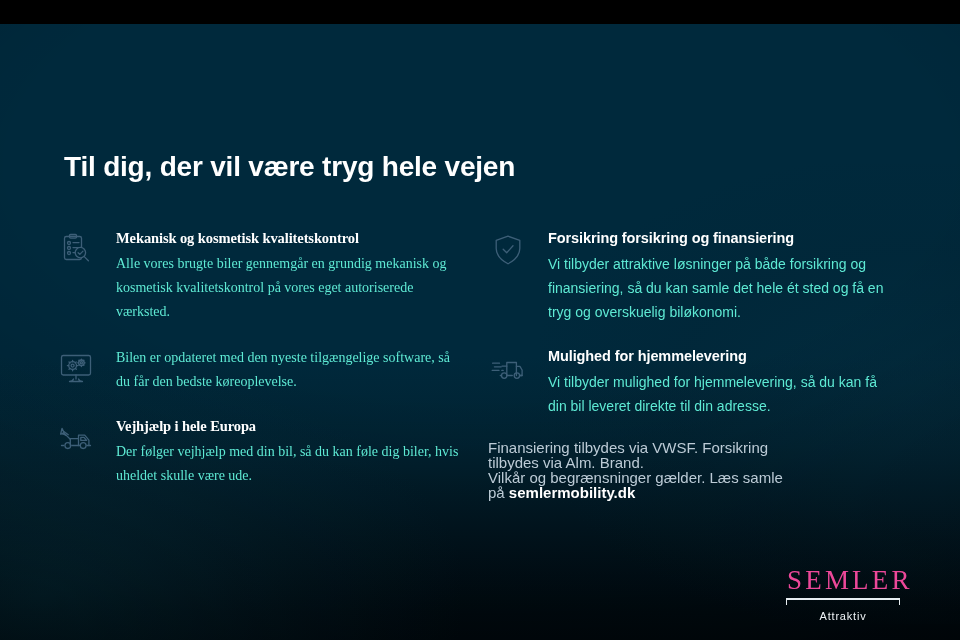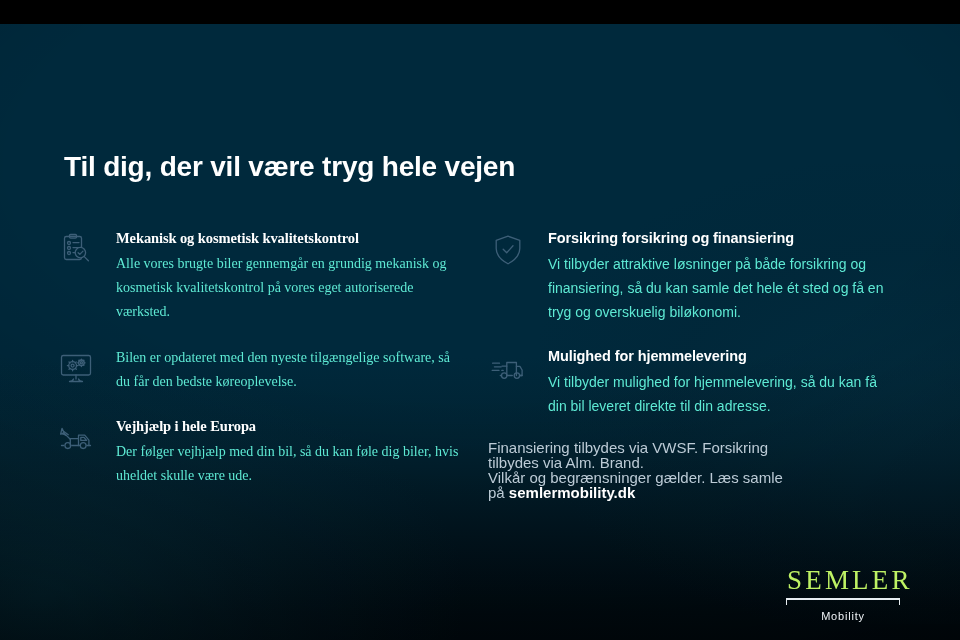--- a/index.html
+++ b/index.html
@@ -142,21 +142,21 @@
     position: absolute;
     right: 58px;
     bottom: 42px;
     width: 118px;
     text-align: center;
   }
   .logo-word {
     font-family: "Liberation Serif", serif;
     font-size: 27px;
     letter-spacing: 3.2px;
-    color: #bef264;
+    color: #ec4899;
     line-height: 30px;
     padding-left: 3px;
   }
   .logo-rule {
     position: relative;
     height: 7px;
     margin: 3px 0 5px 0;
   }
   .logo-rule::before {
     content: "";
@@ -287,17 +287,17 @@
           <div>Finansiering tilbydes via VWSF. Forsikring tilbydes via Alm. Brand.</div>
           <div><span>Vilkår og begrænsninger gælder. Læs samle på </span><b>semlermobility.dk</b></div>
         </div>
 
       </div>
     </div>
 
     <div class="logo">
       <div class="logo-word">SEMLER</div>
       <div class="logo-rule"></div>
-      <div class="logo-sub">Mobility</div>
+      <div class="logo-sub">Attraktiv</div>
     </div>
 
   </div>
 </div>
 
 </body></html>

